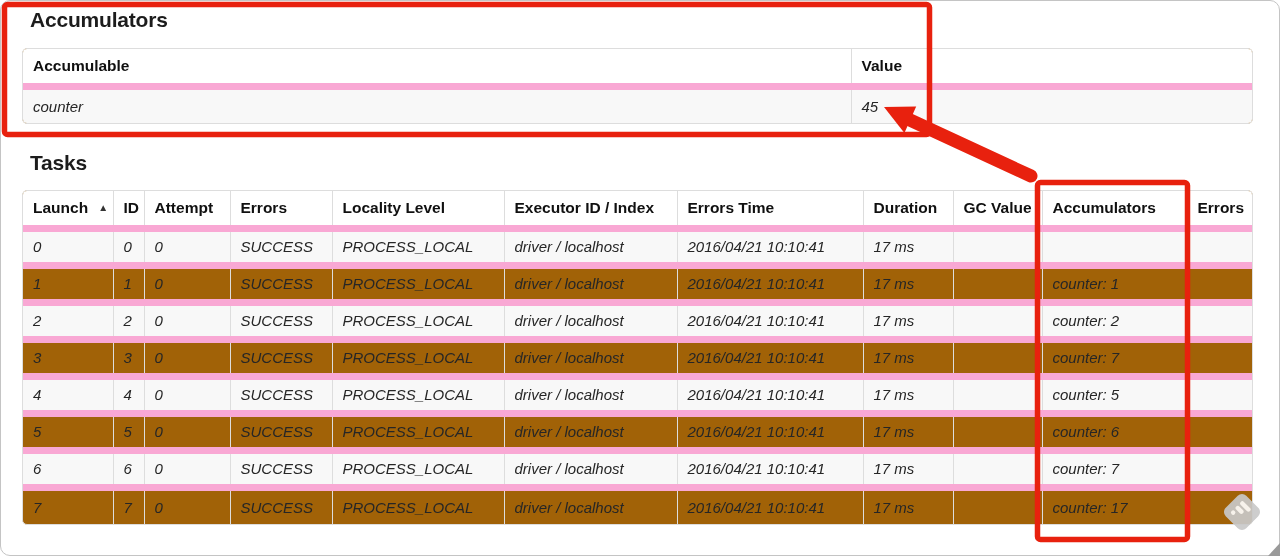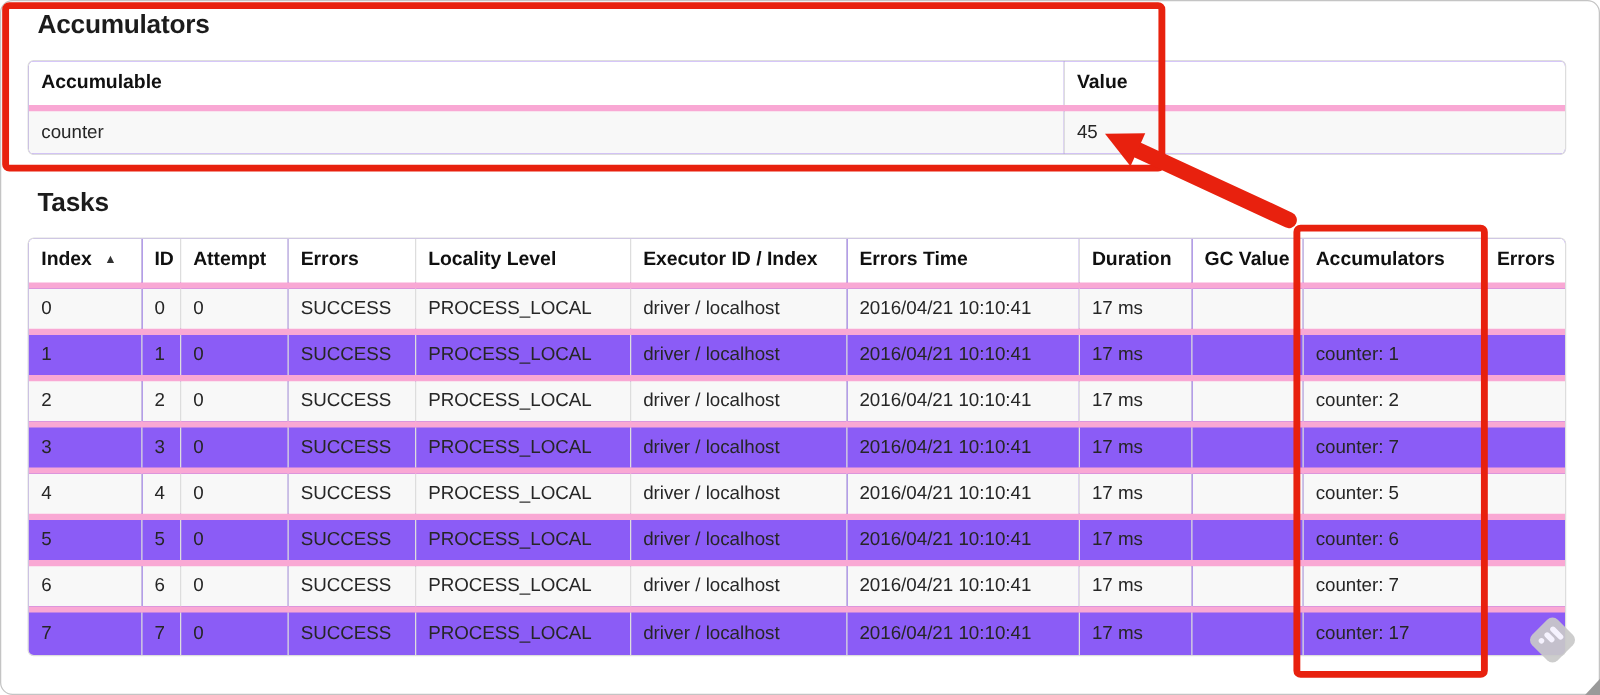--- a/index.html
+++ b/index.html
@@ -29,42 +29,42 @@
   #acc-heading { top:8px; }
   #tasks-heading { top:151px; }
 
   .tbl-wrap {
     position:absolute;
     left:22px;
     width:1231px;
     border:1px solid #dddddd;
     border-radius:5px;
     overflow:hidden;
-    background:#8b5cf6;
+    background:#a16207;
   }
   #acc-table-wrap { top:48px; }
   #tasks-table-wrap { top:190px; }
 
   table {
     border-collapse:collapse;
     table-layout:fixed;
     width:100%;
   }
   th, td {
     border-left:1px solid #dddddd;
     padding:0 10px;
     font-size:15px;
     vertical-align:middle;
     text-align:left;
     white-space:nowrap;
     overflow:hidden;
   }
   th:first-child, td:first-child { border-left:none; }
   thead tr { height:37px; }
-  tbody tr { height:37px; border-top:5px solid #f9a8d4; }
+  tbody tr { height:37px; border-top:7px solid #f9a8d4;font-style:italic; }
   th {
     font-weight:700;
     font-size:15.5px;
     color:#101010;
     background:#ffffff;
   }
   td { color:#262626; }
   tbody tr:nth-child(odd) td { background:#f8f8f8; }
   .sort-icon {
     font-size:10px;
@@ -120,21 +120,21 @@
         <col style="width:172px">
         <col style="width:173px">
       <col style="width:186px">
         <col style="width:90px">
         <col style="width:89px">
       <col style="width:145px">
         <col style="width:65px">
     </colgroup>
     <thead>
       <tr>
-        <th><span>Index</span><span class="sort-icon">▲</span></th>
+        <th><span>Launch</span><span class="sort-icon">▲</span></th>
         <th>ID</th>
         <th>Attempt</th>
         <th>Errors</th>
         <th>Locality Level</th>
         <th>Executor ID / Index</th>
         <th>Errors Time</th>
         <th>Duration</th>
         <th>GC Value</th>
         <th>Accumulators</th>
         <th>Errors</th>

